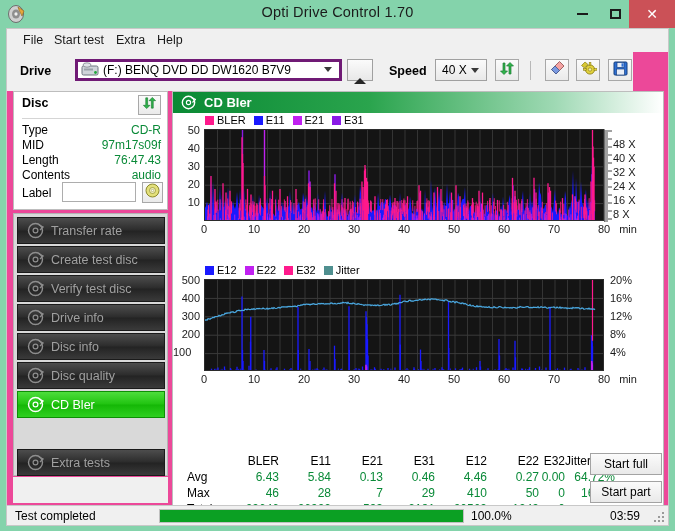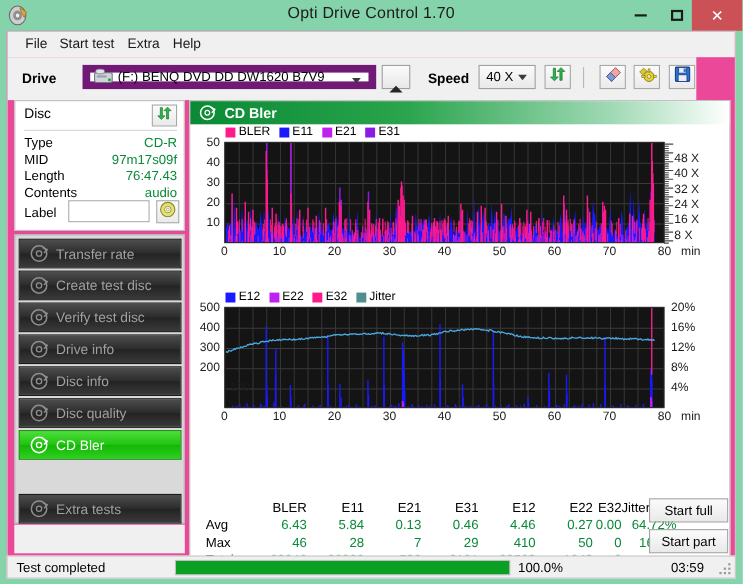--- a/index.html
+++ b/index.html
@@ -66,21 +66,21 @@
   #toolbar {
     position: absolute; left: 0; top: 23px; width: 626px; height: 39px;
     background: #f0f0f0;
   }
   #drive-label {
     position: absolute; left: 13px; top: 12px;
     font-size: 12.5px; font-weight: bold; color: #000;
   }
   #drive-combo {
     position: absolute; left: 68px; top: 7px; width: 267px; height: 22px;
-    background: #fff; border: 7px solid #701a75;
+    background: #fff; border: 3px solid #701a75;
     display: flex; align-items: center;
   }
   #drive-combo-icon { margin-left: 3px; width: 18px; height: 16px; }
   #drive-combo-text {
     font-size: 12px; color: #000; margin-left: 4px; white-space: nowrap;
   }
   #drive-combo-arrow {
     position: absolute; right: 7px; top: 5px;
     width: 0; height: 0;
     border-left: 4px solid transparent; border-right: 4px solid transparent;
@@ -135,21 +135,21 @@
   
   #leftcol {
     position: absolute; left: 6px; top: 62px; width: 155px; height: 425px;
   }
   #disc-panel {
     position: absolute; left: 0; top: 0; width: 155px; height: 119px;
     background: #fff; border: 1px solid #bdbdbd;
   }
   #disc-title {
     position: absolute; left: 8px; top: 4px;
-    font-size: 12.5px; font-weight: normal; color: #000;
+    font-size: 12.5px; font-weight: bold; color: #000;
   }
   #disc-refresh {
     position: absolute; right: 6px; top: 3px; width: 23px; height: 20px;
     background: linear-gradient(#fbfbfb,#eaeaea); border: 1px solid #a8a8a8;
     display: flex; align-items: center; justify-content: center;
   }
   #disc-sep {
     position: absolute; left: 8px; top: 26px; width: 139px; height: 1px;
     background: #d5d5d5;
   }
@@ -1592,21 +1592,21 @@
               <line x1="387.25" x2="387.25" y1="92" y2="84.64" stroke="#c020f0" stroke-width="1.6"></line>
               <line x1="387.5" x2="387.5" y1="60.72" y2="0" stroke="#ff1a8c" stroke-width="1.2"></line>
               <polyline points="0,40.55 1,39.72 2,40.29 3,38.68 4,38.79 5,39.29 6,38.35 7,38.02 8,37.18 9,37.69 10,36.57 11,36.57 12,36.50 13,36.44 14,35.27 15,35.98 16,35.64 17,34.65 18,34.81 19,34.74 20,33.31 21,33.58 22,32.79 23,33.01 24,32.77 25,33.05 26,31.87 27,32.13 28,31.73 29,32.49 30,32.30 31,31.92 32,30.66 33,30.59 34,30.24 35,30.86 36,30.61 37,30.39 38,30.36 39,30.66 40,29.21 41,29.35 42,29.88 43,29.00 44,29.50 45,29.66 46,29.35 47,28.93 48,29.43 49,28.51 50,29.55 51,29.06 52,28.48 53,28.83 54,28.40 55,28.62 56,28.77 57,28.90 58,28.01 59,28.59 60,29.01 61,29.09 62,28.12 63,29.22 64,28.51 65,28.71 66,28.47 67,27.79 68,28.67 69,27.55 70,28.23 71,28.48 72,28.21 73,27.61 74,27.47 75,28.11 76,27.40 77,26.72 78,27.01 79,26.69 80,27.18 81,26.61 82,27.22 83,26.37 84,26.68 85,26.48 86,26.63 87,26.71 88,26.12 89,26.59 90,25.97 91,26.59 92,26.58 93,25.47 94,25.51 95,25.55 96,24.85 97,25.06 98,24.60 99,24.12 100,24.73 101,24.18 102,24.20 103,24.29 104,24.05 105,24.97 106,24.18 107,24.42 108,23.71 109,23.86 110,24.33 111,24.30 112,24.29 113,23.75 114,23.35 115,24.06 116,23.35 117,23.69 118,23.33 119,23.88 120,24.09 121,23.72 122,24.08 123,23.57 124,23.99 125,23.62 126,22.95 127,23.11 128,23.83 129,23.70 130,23.44 131,24.02 132,24.01 133,23.36 134,23.33 135,23.57 136,22.96 137,23.08 138,22.33 139,22.89 140,22.73 141,22.41 142,23.63 143,22.29 144,23.54 145,23.70 146,23.35 147,23.98 148,22.91 149,23.33 150,23.83 151,24.20 152,24.36 153,23.70 154,23.80 155,24.48 156,24.40 157,24.64 158,24.77 159,25.49 160,24.76 161,24.83 162,25.21 163,24.62 164,25.16 165,24.62 166,25.66 167,24.99 168,25.23 169,25.60 170,24.96 171,25.80 172,25.16 173,24.89 174,25.73 175,25.48 176,25.39 177,25.23 178,24.68 179,24.15 180,25.33 181,24.28 182,25.14 183,24.21 184,24.12 185,25.17 186,25.24 187,24.10 188,23.84 189,23.87 190,23.30 191,24.21 192,23.21 193,24.00 194,22.60 195,22.55 196,22.70 197,22.40 198,21.44 199,21.16 200,21.02 201,21.60 202,21.66 203,21.70 204,20.41 205,20.23 206,21.06 207,20.89 208,21.28 209,20.76 210,20.68 211,20.06 212,20.37 213,20.47 214,19.80 215,19.34 216,19.91 217,20.35 218,19.42 219,19.85 220,19.00 221,19.44 222,19.81 223,19.05 224,19.11 225,19.91 226,18.95 227,18.88 228,19.07 229,19.11 230,19.02 231,19.15 232,19.87 233,19.68 234,19.75 235,20.19 236,20.19 237,20.33 238,20.11 239,21.07 240,19.81 241,19.89 242,20.16 243,21.09 244,21.56 245,21.43 246,22.10 247,22.02 248,21.23 249,21.79 250,22.80 251,21.73 252,21.88 253,22.47 254,22.93 255,23.03 256,23.66 257,22.91 258,23.03 259,23.94 260,23.44 261,23.99 262,24.67 263,25.27 264,25.55 265,24.62 266,25.91 267,25.98 268,25.50 269,26.21 270,26.61 271,26.77 272,25.64 273,26.85 274,26.18 275,26.53 276,26.15 277,27.08 278,26.88 279,26.91 280,27.25 281,26.96 282,27.39 283,27.46 284,26.58 285,27.73 286,27.63 287,27.85 288,27.66 289,26.61 290,27.46 291,27.64 292,27.77 293,27.50 294,26.71 295,26.68 296,27.01 297,27.54 298,27.96 299,28.01 300,27.09 301,27.91 302,27.61 303,27.76 304,27.62 305,28.09 306,27.55 307,28.19 308,27.32 309,27.51 310,27.69 311,28.22 312,28.13 313,27.22 314,27.64 315,26.49 316,26.90 317,27.09 318,27.31 319,27.32 320,27.27 321,26.90 322,26.59 323,26.63 324,27.64 325,27.60 326,27.46 327,27.76 328,27.41 329,27.07 330,27.44 331,27.47 332,27.58 333,26.57 334,27.87 335,27.48 336,26.61 337,27.09 338,27.45 339,27.32 340,26.88 341,27.55 342,28.25 343,28.25 344,27.48 345,27.93 346,27.45 347,27.28 348,27.15 349,26.92 350,27.72 351,28.01 352,27.05 353,27.83 354,28.15 355,26.93 356,28.27 357,27.38 358,27.99 359,27.85 360,28.09 361,27.71 362,28.78 363,28.04 364,28.44 365,28.43 366,27.91 367,28.64 368,27.35 369,28.11 370,27.80 371,27.58 372,27.93 373,27.58 374,27.81 375,28.92 376,28.62 377,27.98 378,28.22 379,29.24 380,29.01 381,28.72 382,28.63 383,29.06 384,28.20 385,29.32 386,28.76 387,29.38 388,29.08 389,28.90 390,29.85" fill="none" stroke="#4aa8e0" stroke-width="1.2"></polyline>
             </svg>
         </div>
 
         <div class="ytick" style="top:17px; width:27px; left:0;">500</div>
         <div class="ytick" style="top:35px; width:27px; left:0;">400</div>
         <div class="ytick" style="top:53px; width:27px; left:0;">300</div>
         <div class="ytick" style="top:71px; width:27px; left:0;">200</div>
-        <div class="ytick" style="top:89px; width:18px; left:0;margin-left:36px;">100</div>
+        <div class="ytick" style="top:89px; width:18px; left:0;">100</div>
 
         <div class="ytick-r" style="top:17px;  left:437px;">20%</div>
         <div class="ytick-r" style="top:35px;  left:437px;">16%</div>
         <div class="ytick-r" style="top:53px;  left:437px;">12%</div>
         <div class="ytick-r" style="top:71px;  left:437px;">8%</div>
         <div class="ytick-r" style="top:89px;  left:437px;">4%</div>
 
         <div class="xtick" style="left:31px;  top:110px;">0</div>
         <div class="xtick" style="left:81px;  top:110px;">10</div>
         <div class="xtick" style="left:131px; top:110px;">20</div>

